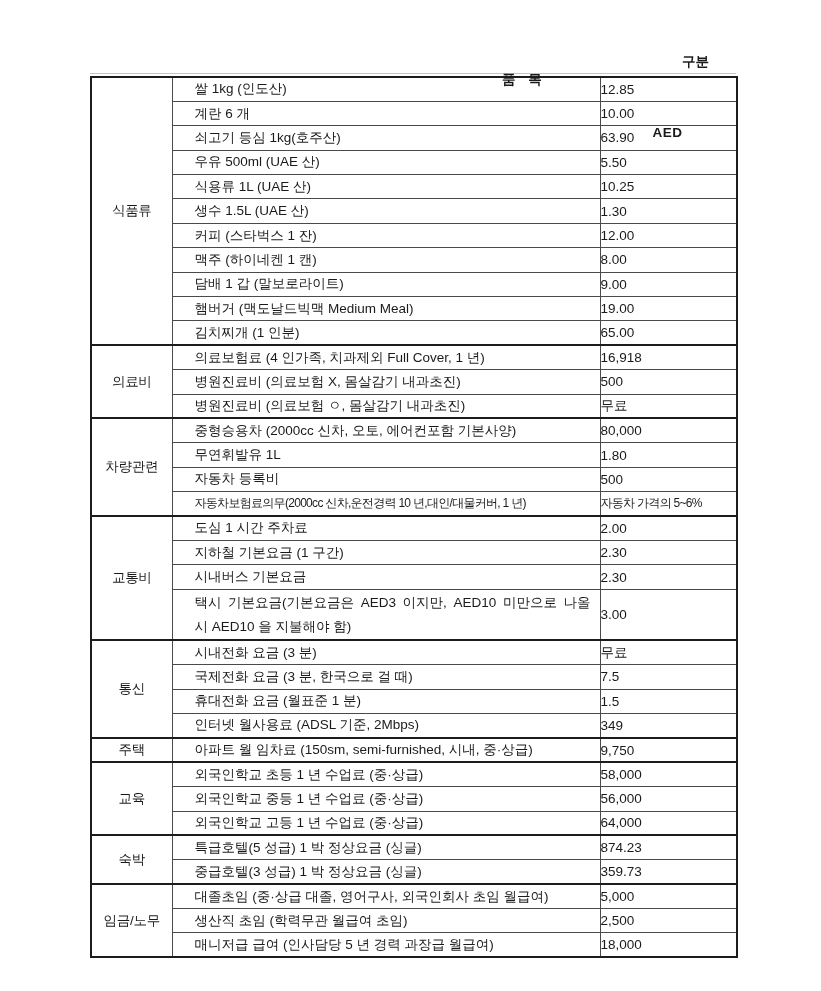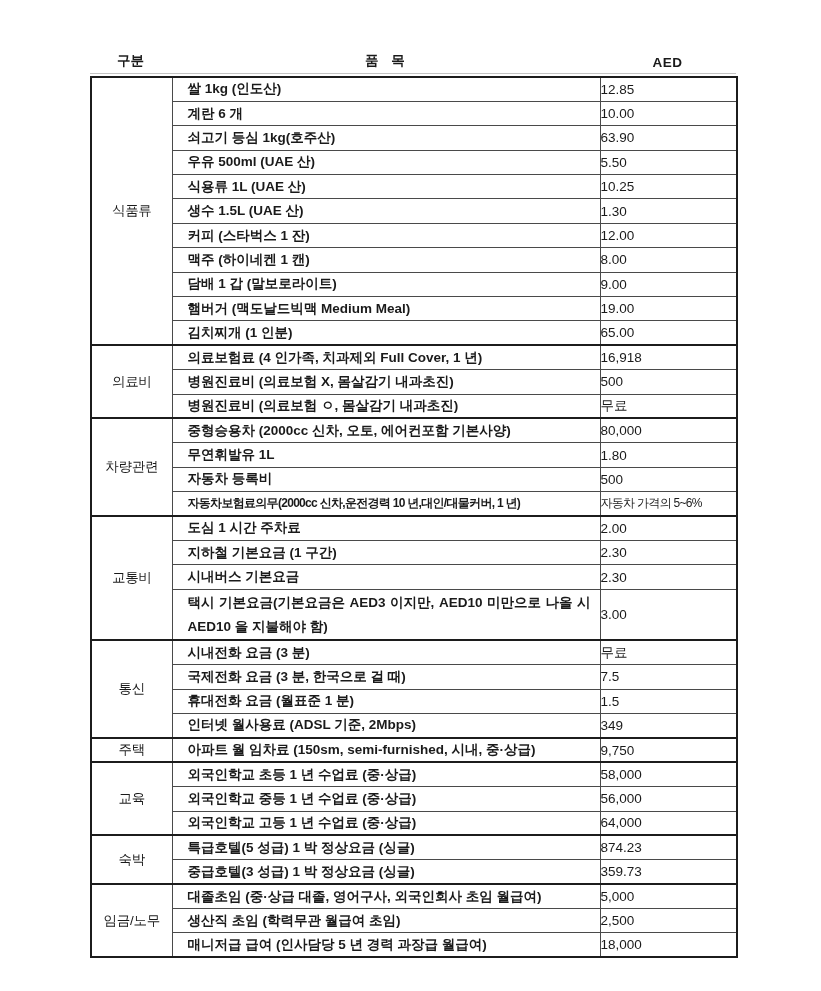--- a/index.html
+++ b/index.html
@@ -16,40 +16,40 @@
     font-family:"Liberation Sans","DejaVu Sans",sans-serif;
     color:var(--ink);
   }
   .sheet{position:relative;width:821px;height:991px;overflow:hidden;}
   .tablewrap{position:absolute;left:90px;top:53px;width:646px;}
 
   .thead-row{
     display:flex;align-items:flex-end;
     font-weight:bold;font-size:13.5px;
     padding-bottom:3px;border-bottom:1px solid var(--faint);
-    margin-bottom:2px;height:21px;
+    margin-bottom:2px;height:21px;flex-direction:column;
   }
   .th-cat{width:81px;text-align:center;}
   .th-item{width:428px;text-align:center;word-spacing:9px;}
   .th-price{width:137px;text-align:center;letter-spacing:.5px;margin-top:36px;}
 
   table{
     border-collapse:collapse;table-layout:fixed;width:646px;
     border:2px solid var(--outer);
   }
   td{
     border:1px solid var(--inner);
     font-size:13.5px;padding:0;overflow:hidden;white-space:nowrap;
     vertical-align:middle;
   }
   tr{height:24.4px;}
   tr.tall{height:49px;}
   tr.section-start td{border-top:2px solid var(--outer);}
   td.cat{text-align:center;letter-spacing:-.3px;margin-left:33px;}
-  td.item{text-align:left;padding-left:15px;padding-right:6px;font-weight:bold;}
+  td.item{text-align:left;padding-left:22px;padding-right:6px;}
   td.price{text-align:left;}
   td.item.condensed,td.price.condensed{font-size:12px;letter-spacing:-.7px;}
   td.item.tall{
     white-space:normal;text-align:justify;text-justify:inter-word;
     line-height:1.8;padding-top:1px;padding-right:9px;
   }
 </style>
 </head>
 <body>
 

